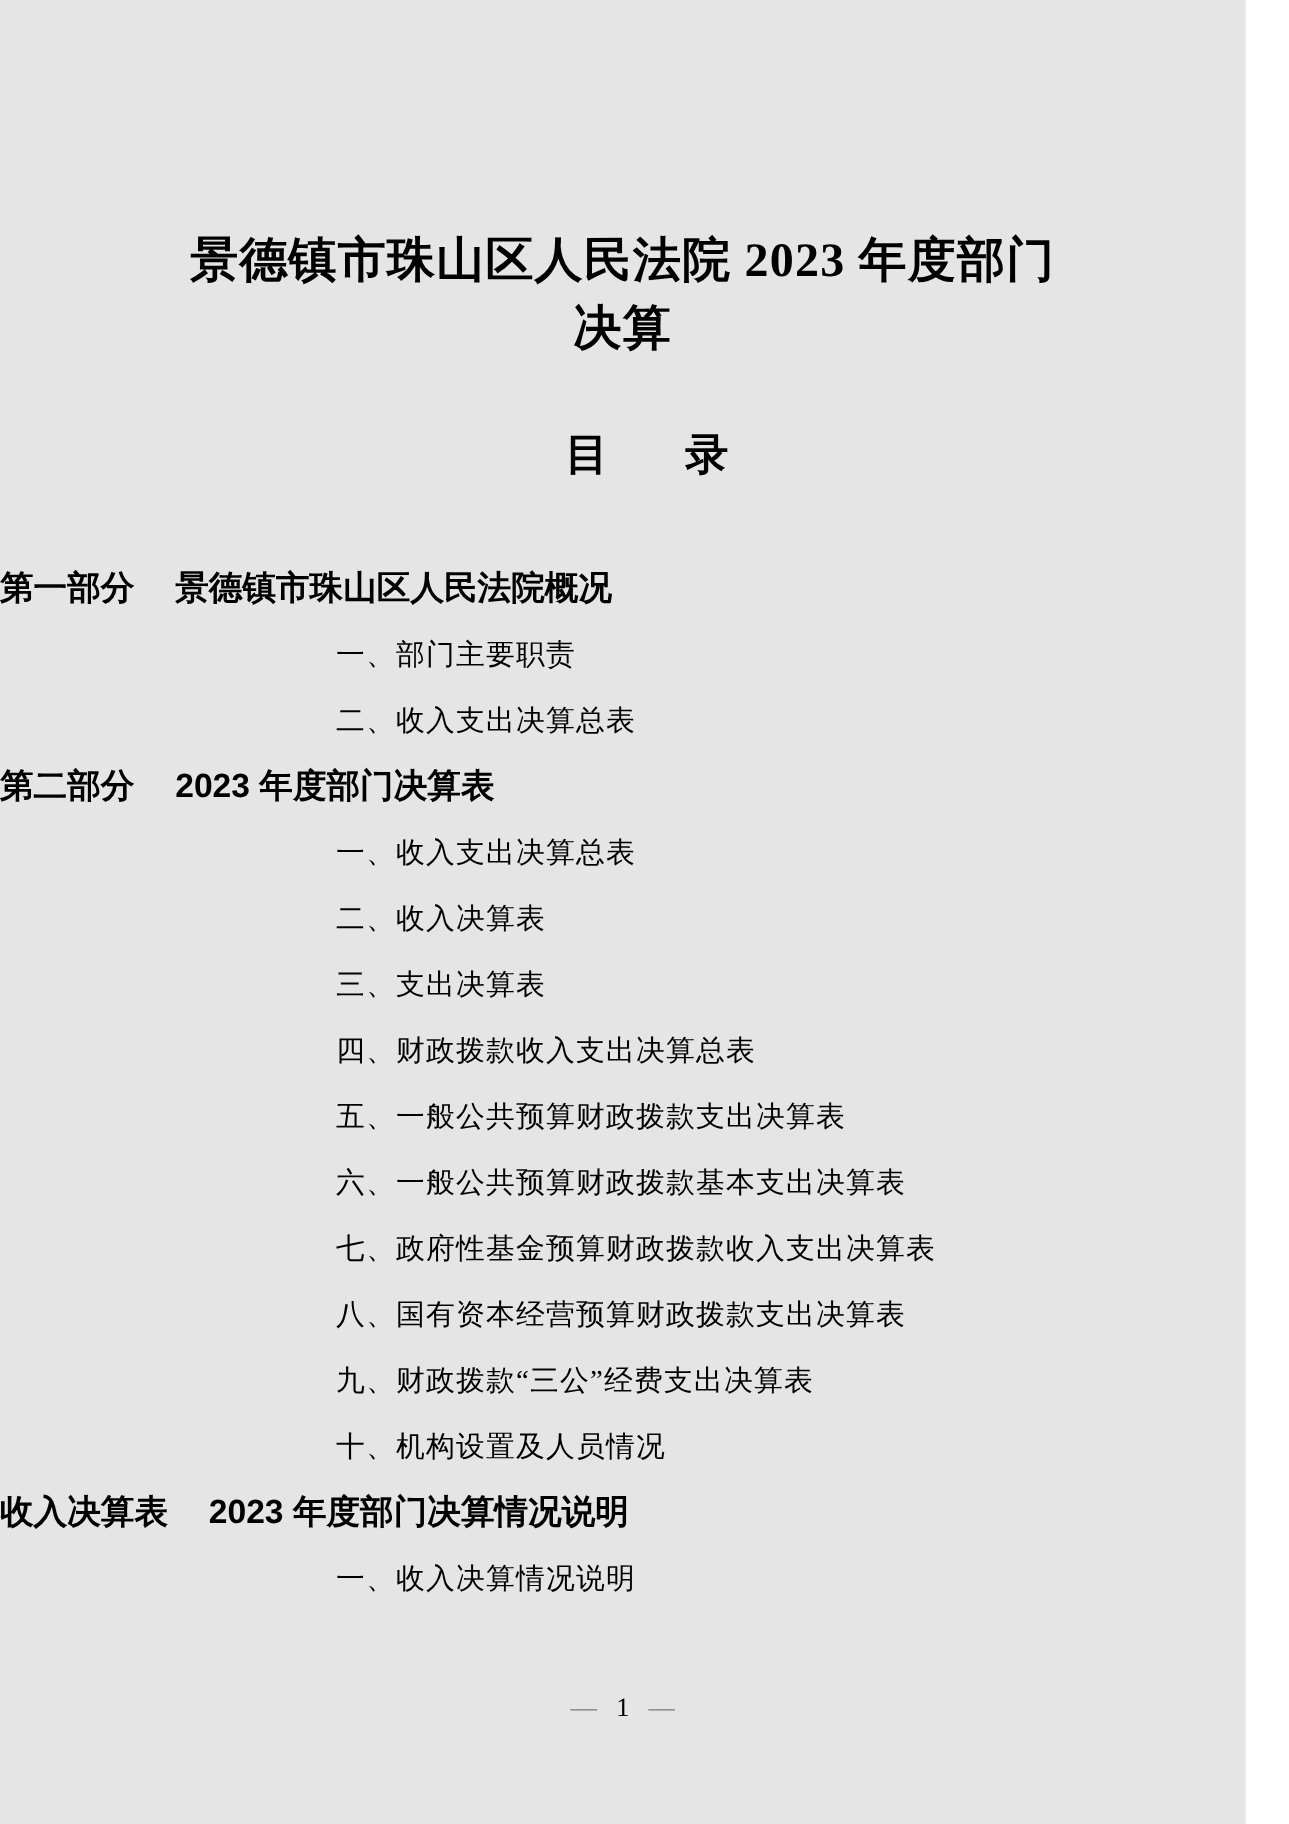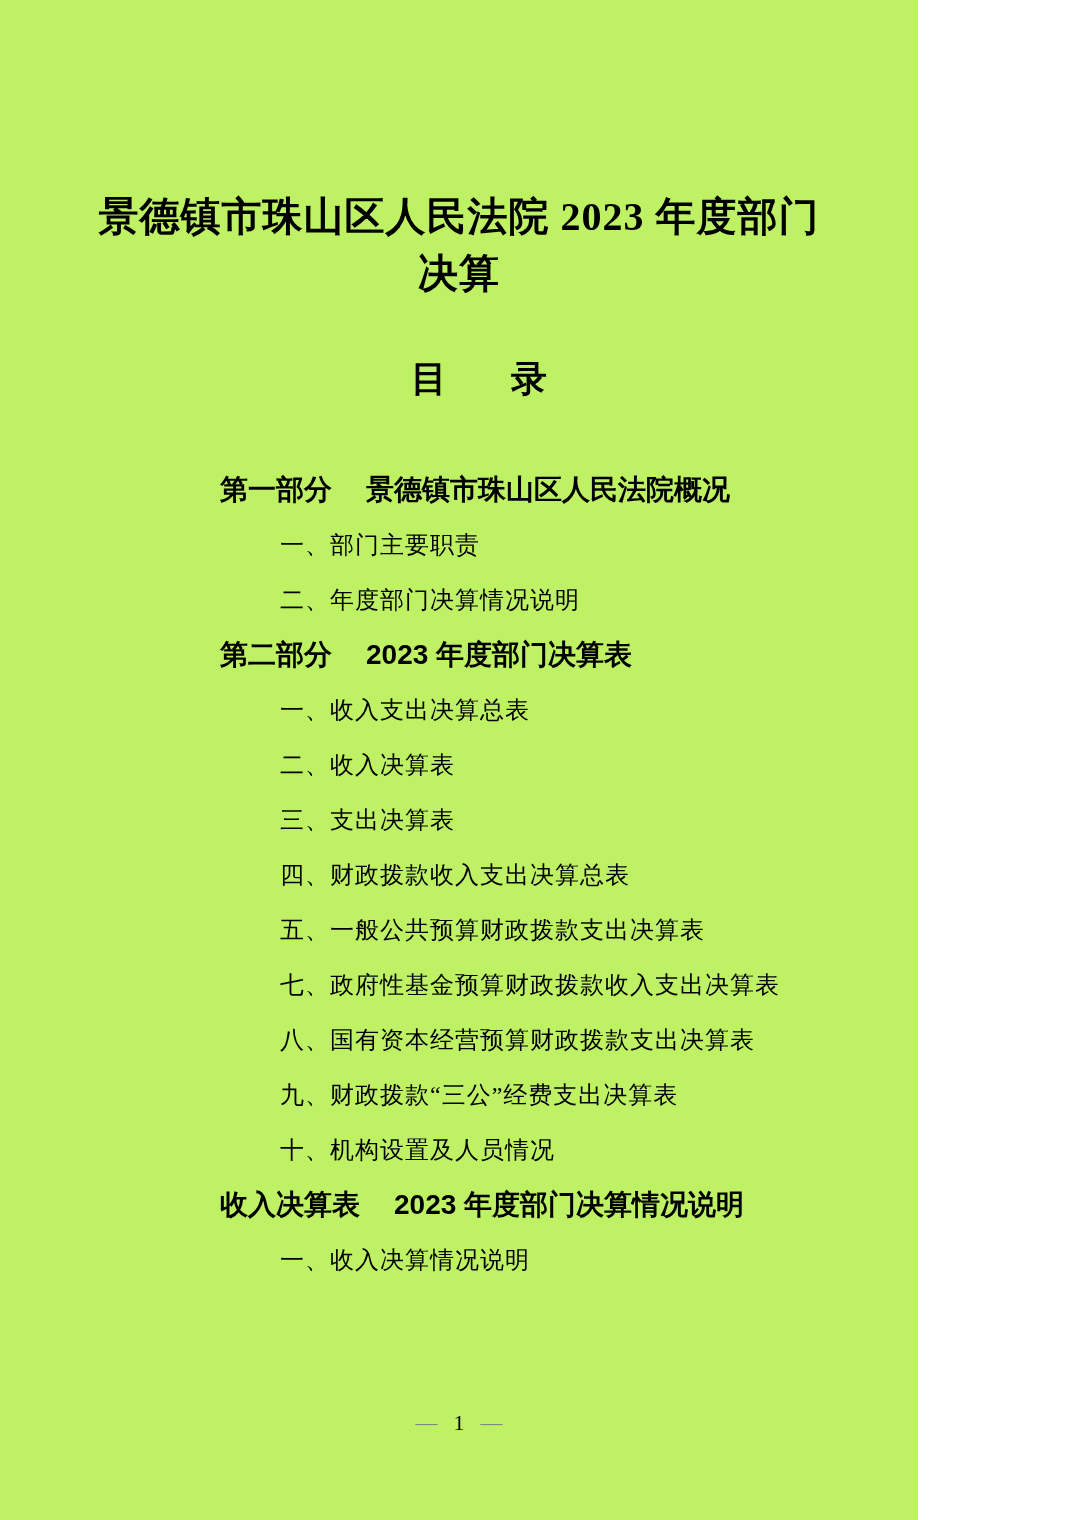--- a/index.html
+++ b/index.html
@@ -2,23 +2,23 @@
 <html><head>
 <meta charset="utf-8">
 <style>
   html, body {
     margin: 0;
     padding: 0;
     background: #ffffff;
   }
   .page {
     position: relative;
-    width: 918px;
+    width: 1038px;
     height: 1520px;
-    background: #bef264;
+    background: #e5e5e5;
     color: #000000;
     font-family: "Liberation Serif", "DejaVu Serif", serif;
     overflow: hidden;
   }
   .doc-title {
     position: absolute;
     top: 188px;
     left: 0;
     width: 100%;
     margin: 0;
@@ -52,21 +52,20 @@
     top: 462px;
     left: 0;
     width: 100%;
   }
   .toc-line {
     height: 55px;
     display: flex;
     align-items: center;
   }
   .toc-line.section-heading {
-    padding-left: 220px;
     font-family: "Liberation Sans", "DejaVu Sans", sans-serif;
     font-weight: bold;
     font-size: 28px;
   }
   .toc-line.section-heading .sec-title {
     margin-left: 34px;
   }
   .toc-line.toc-item {
     padding-left: 280px;
     font-family: "Liberation Serif", "DejaVu Serif", serif;
@@ -106,31 +105,32 @@
     <span class="toc-char-1">目</span><span class="toc-char-2">录</span>
   </div>
 
   <div class="toc">
 
     <div class="toc-line section-heading">
       <span class="sec-label">第一部分</span>
       <span class="sec-title">景德镇市珠山区人民法院概况</span>
     </div>
     <div class="toc-line toc-item">一、部门主要职责</div>
-    <div class="toc-line toc-item">二、年度部门决算情况说明</div>
+    <div class="toc-line toc-item">二、收入支出决算总表</div>
 
     <div class="toc-line section-heading">
       <span class="sec-label">第二部分</span>
       <span class="sec-title">2023 年度部门决算表</span>
     </div>
     <div class="toc-line toc-item">一、收入支出决算总表</div>
     <div class="toc-line toc-item">二、收入决算表</div>
     <div class="toc-line toc-item">三、支出决算表</div>
     <div class="toc-line toc-item">四、财政拨款收入支出决算总表</div>
     <div class="toc-line toc-item">五、一般公共预算财政拨款支出决算表</div>
+    <div class="toc-line toc-item">六、一般公共预算财政拨款基本支出决算表</div>
     <div class="toc-line toc-item">七、政府性基金预算财政拨款收入支出决算表</div>
     <div class="toc-line toc-item">八、国有资本经营预算财政拨款支出决算表</div>
     <div class="toc-line toc-item">九、财政拨款“三公”经费支出决算表</div>
     <div class="toc-line toc-item">十、机构设置及人员情况</div>
 
     <div class="toc-line section-heading">
       <span class="sec-label">收入决算表</span>
       <span class="sec-title">2023 年度部门决算情况说明</span>
     </div>
     <div class="toc-line toc-item">一、收入决算情况说明</div>

